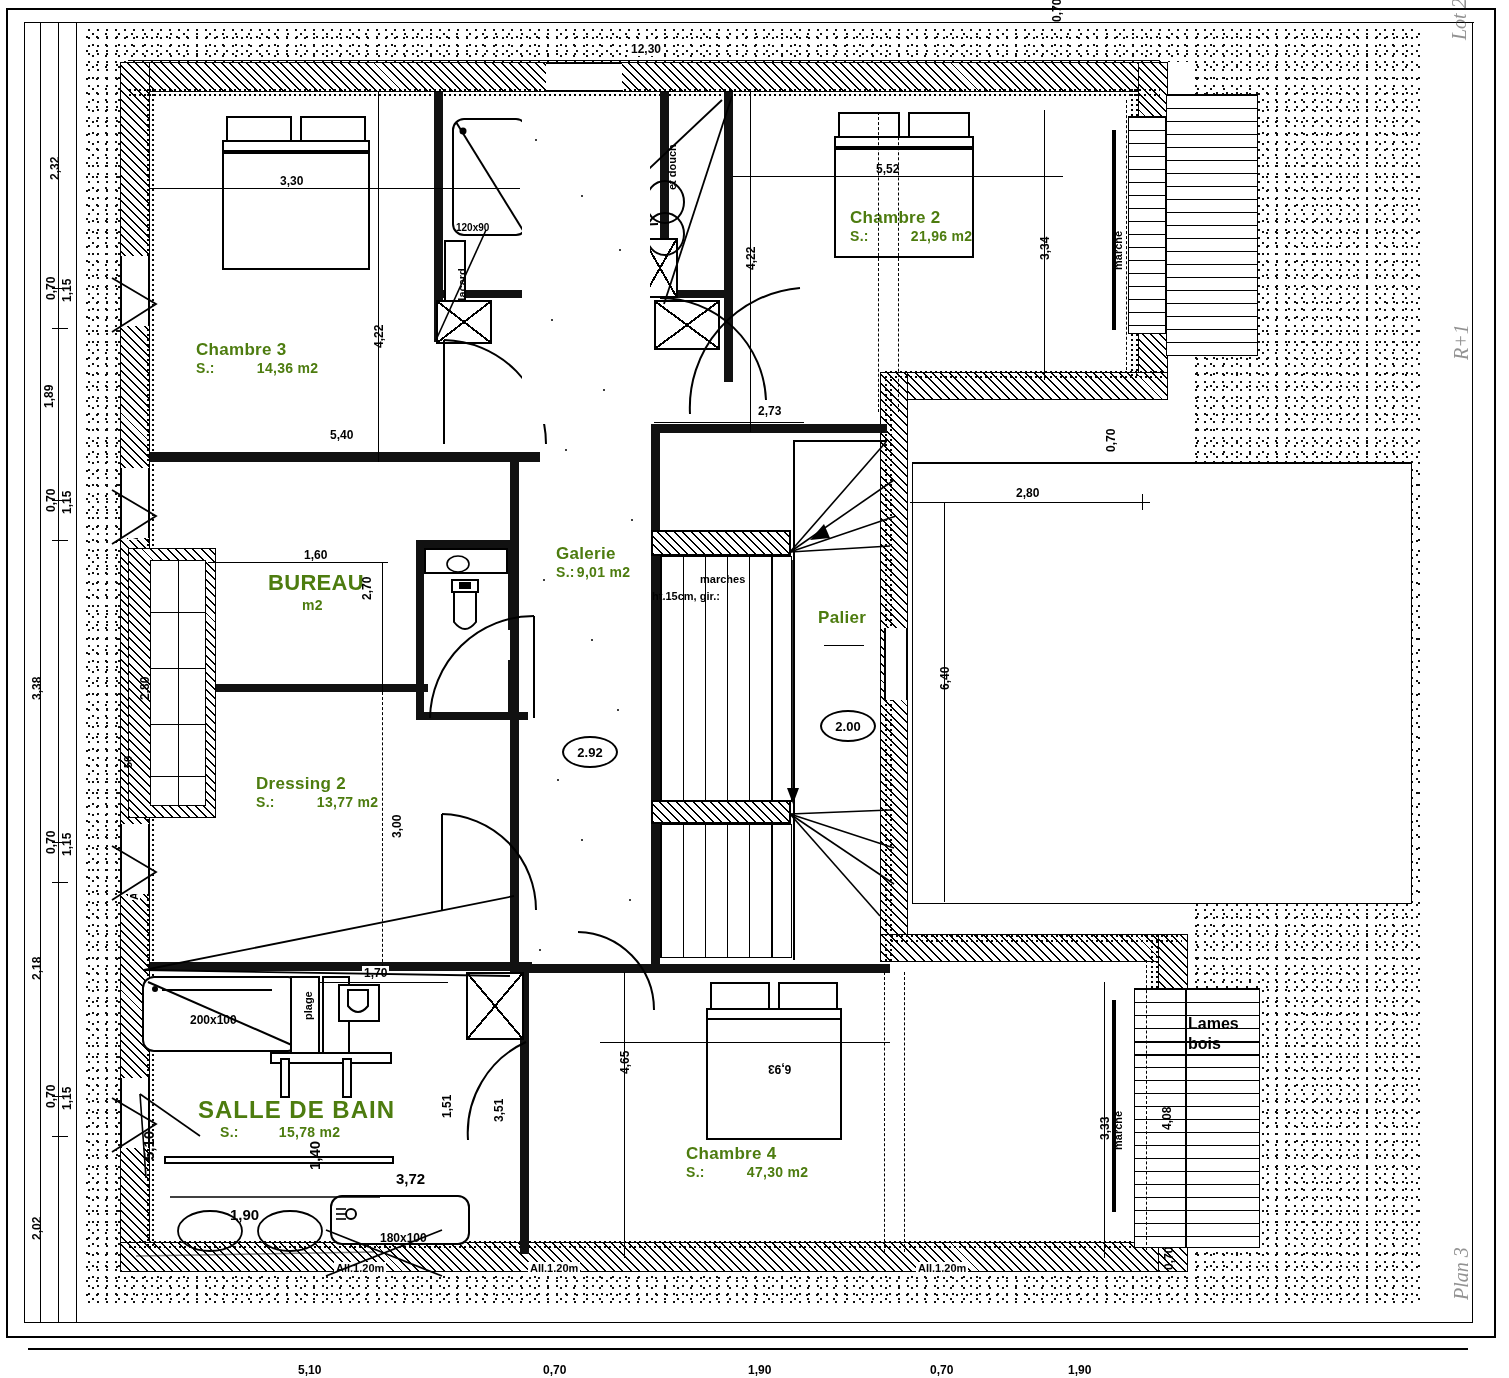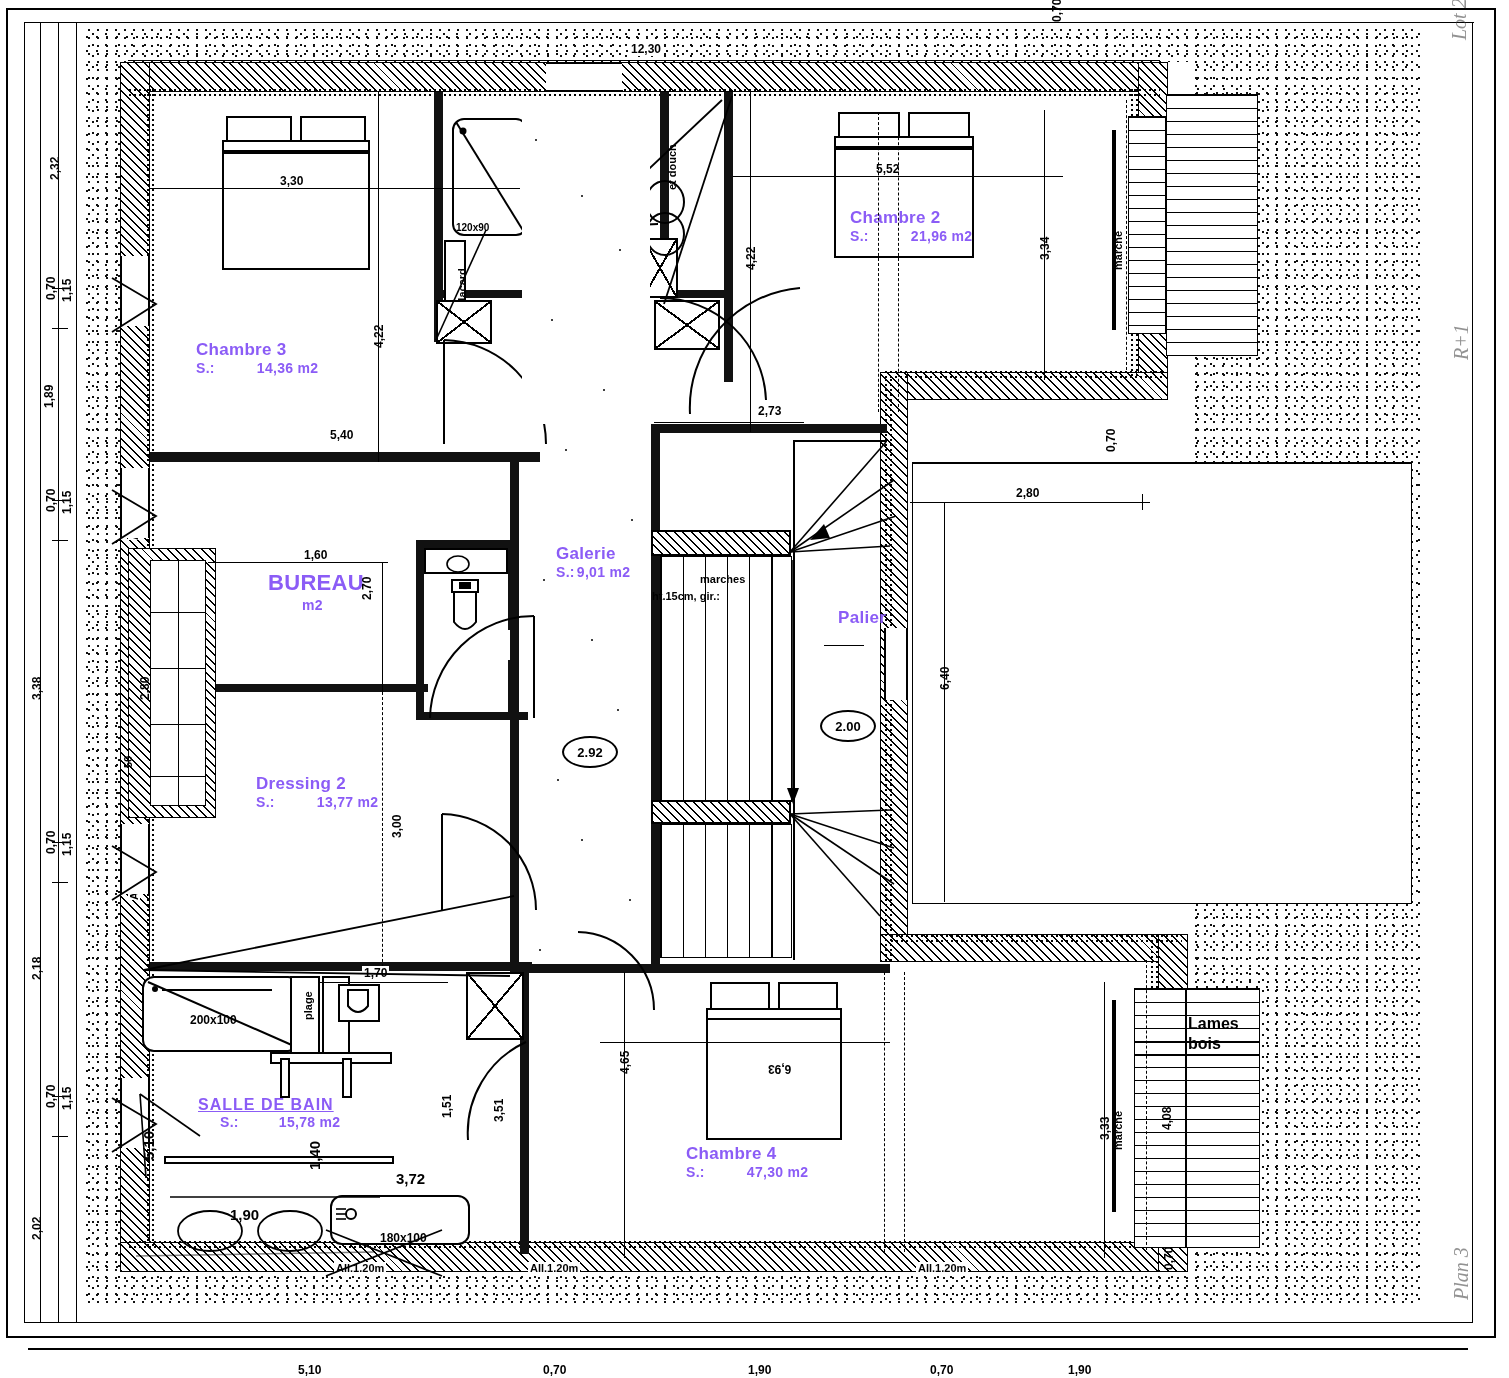--- a/index.html
+++ b/index.html
@@ -3,21 +3,21 @@
 <meta charset="utf-8">
 <style>
   html,body{margin:0;padding:0;background:#fff;}
   body{font-family:"Liberation Sans",sans-serif;}
   #sheet{position:relative;width:1509px;height:1378px;background:#ffffff;overflow:hidden;}
   .abs{position:absolute;}
   
   .ln{position:absolute;background:#000;}
   .hln{height:1px;}
   .vln{width:1px;}
-  .room-label{position:absolute;font-weight:bold;color:#8b5cf6;white-space:nowrap;letter-spacing:.3px;}
+  .room-label{position:absolute;font-weight:bold;color:#4d7c0f;white-space:nowrap;letter-spacing:.3px;}
   .room-name{font-size:17px;font-weight:bold;}
   .room-area{font-size:14px;font-weight:bold;}
   .dim{position:absolute;font-size:12px;font-weight:bold;color:#000;white-space:nowrap;}
   .note{position:absolute;font-size:16px;font-weight:bold;text-align:center;line-height:1.22;color:#000;}
   .tiny{font-size:10px;font-weight:bold;}
   .tiny2{font-size:11px;font-weight:bold;}
   
   .wall-hatch{
     position:absolute;
     background:
@@ -340,36 +340,36 @@
 
   <div class="room-label" style="left:256px;top:774px;">
     <div class="room-name">Dressing 2</div>
     <div style="display:flex;gap:42px;">
       <span class="room-area">S.:</span>
       <span class="room-area">13,77 m2</span>
     </div>
   </div>
 
   <div class="room-label" style="left:198px;top:1096px;">
-    <div style="font-size:16px;font-weight:bold;letter-spacing:1px;text-decoration:underline;">SALLE DE BAIN</div>
+    <div style="font-size:24px;font-weight:bold;letter-spacing:1px;">SALLE DE BAIN</div>
     <div style="display:flex;gap:40px;padding-left:22px;">
       <span class="room-area">S.:</span>
       <span class="room-area">15,78 m2</span>
     </div>
   </div>
 
   <div class="room-label" style="left:556px;top:544px;">
     <div class="room-name">Galerie</div>
     <div style="display:flex;gap:2px;">
       <span class="room-area">S.:</span>
       <span class="room-area">9,01 m2</span>
     </div>
   </div>
 
-  <div class="room-label" style="left:818px;top:608px;margin-left:20px;">
+  <div class="room-label" style="left:818px;top:608px;">
     <div class="room-name">Palier</div>
   </div>
   <div class="ln hln" style="left:824px;top:645px;width:40px;height:1px;"></div>
 
   <div class="tiny2" style="position:absolute;left:700px;top:573px;">marches</div>
   <div class="tiny2" style="position:absolute;left:652px;top:590px;">ht.15cm, gir.:</div>
 
   <div class="ellipse" style="left:562px;top:736px;width:52px;height:28px;">2.92</div>
   <div class="ellipse" style="left:820px;top:710px;width:52px;height:28px;">2.00</div>
 

